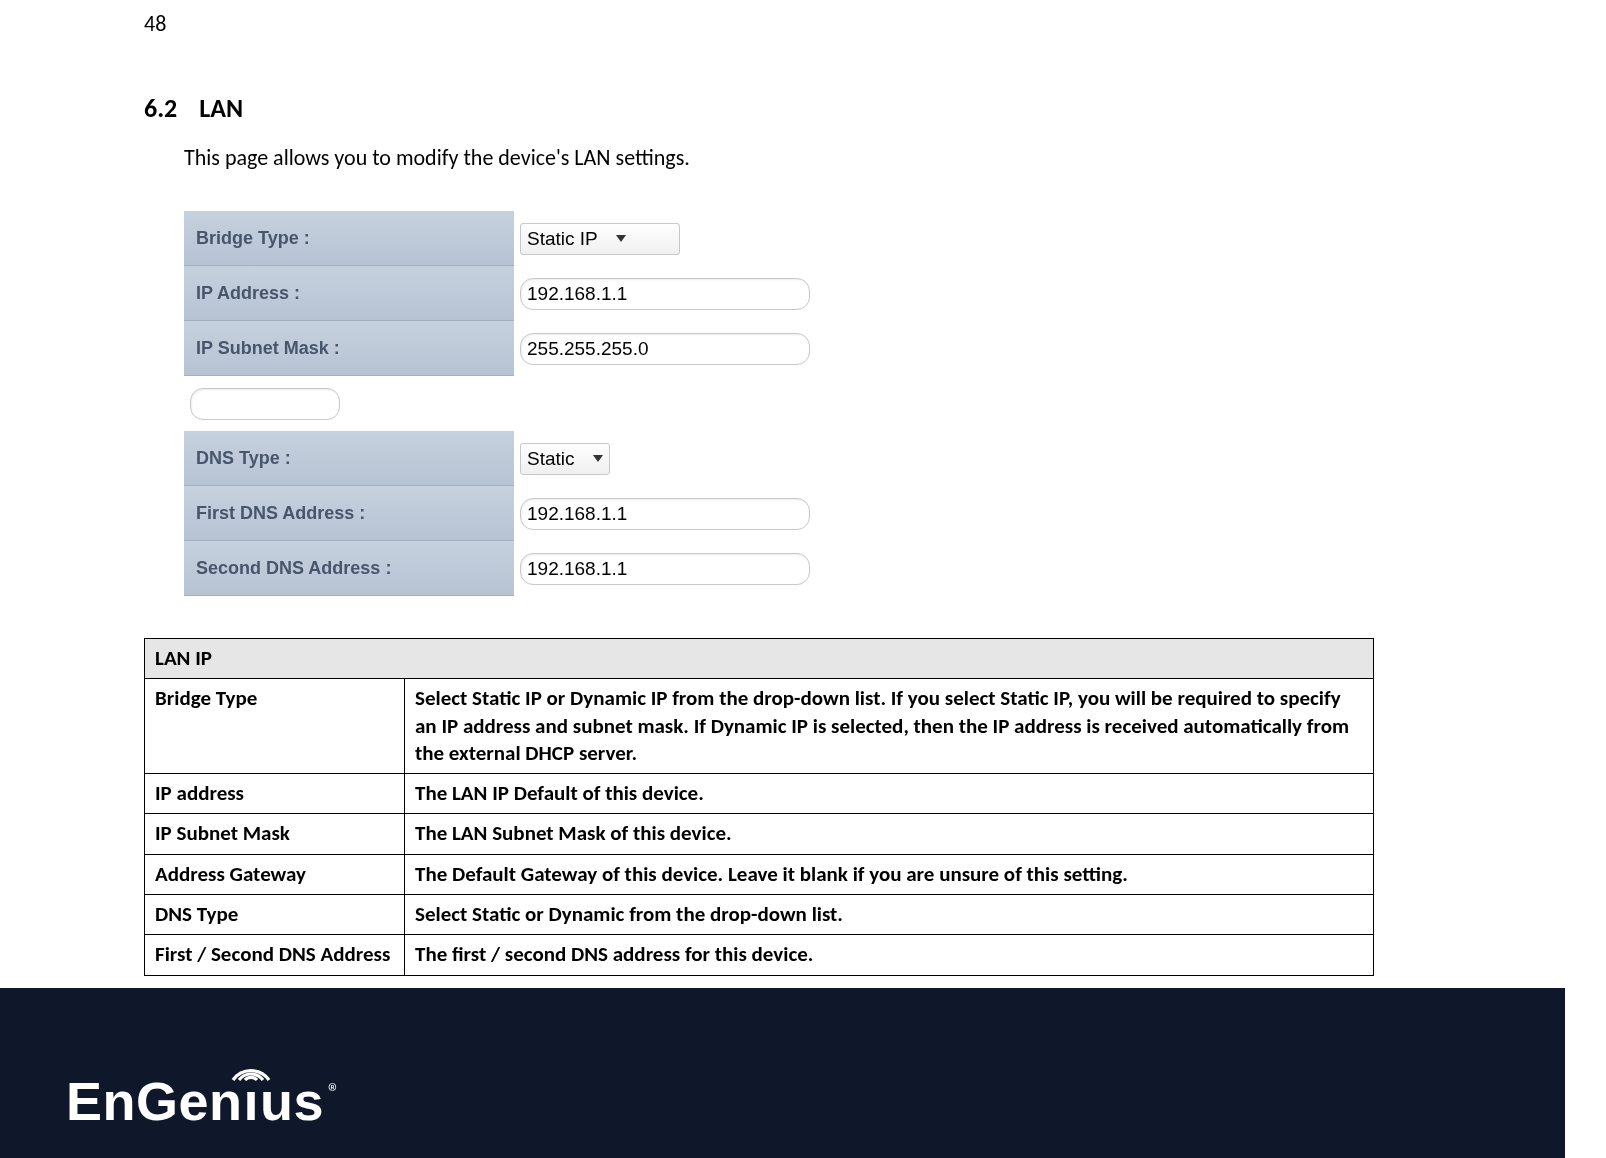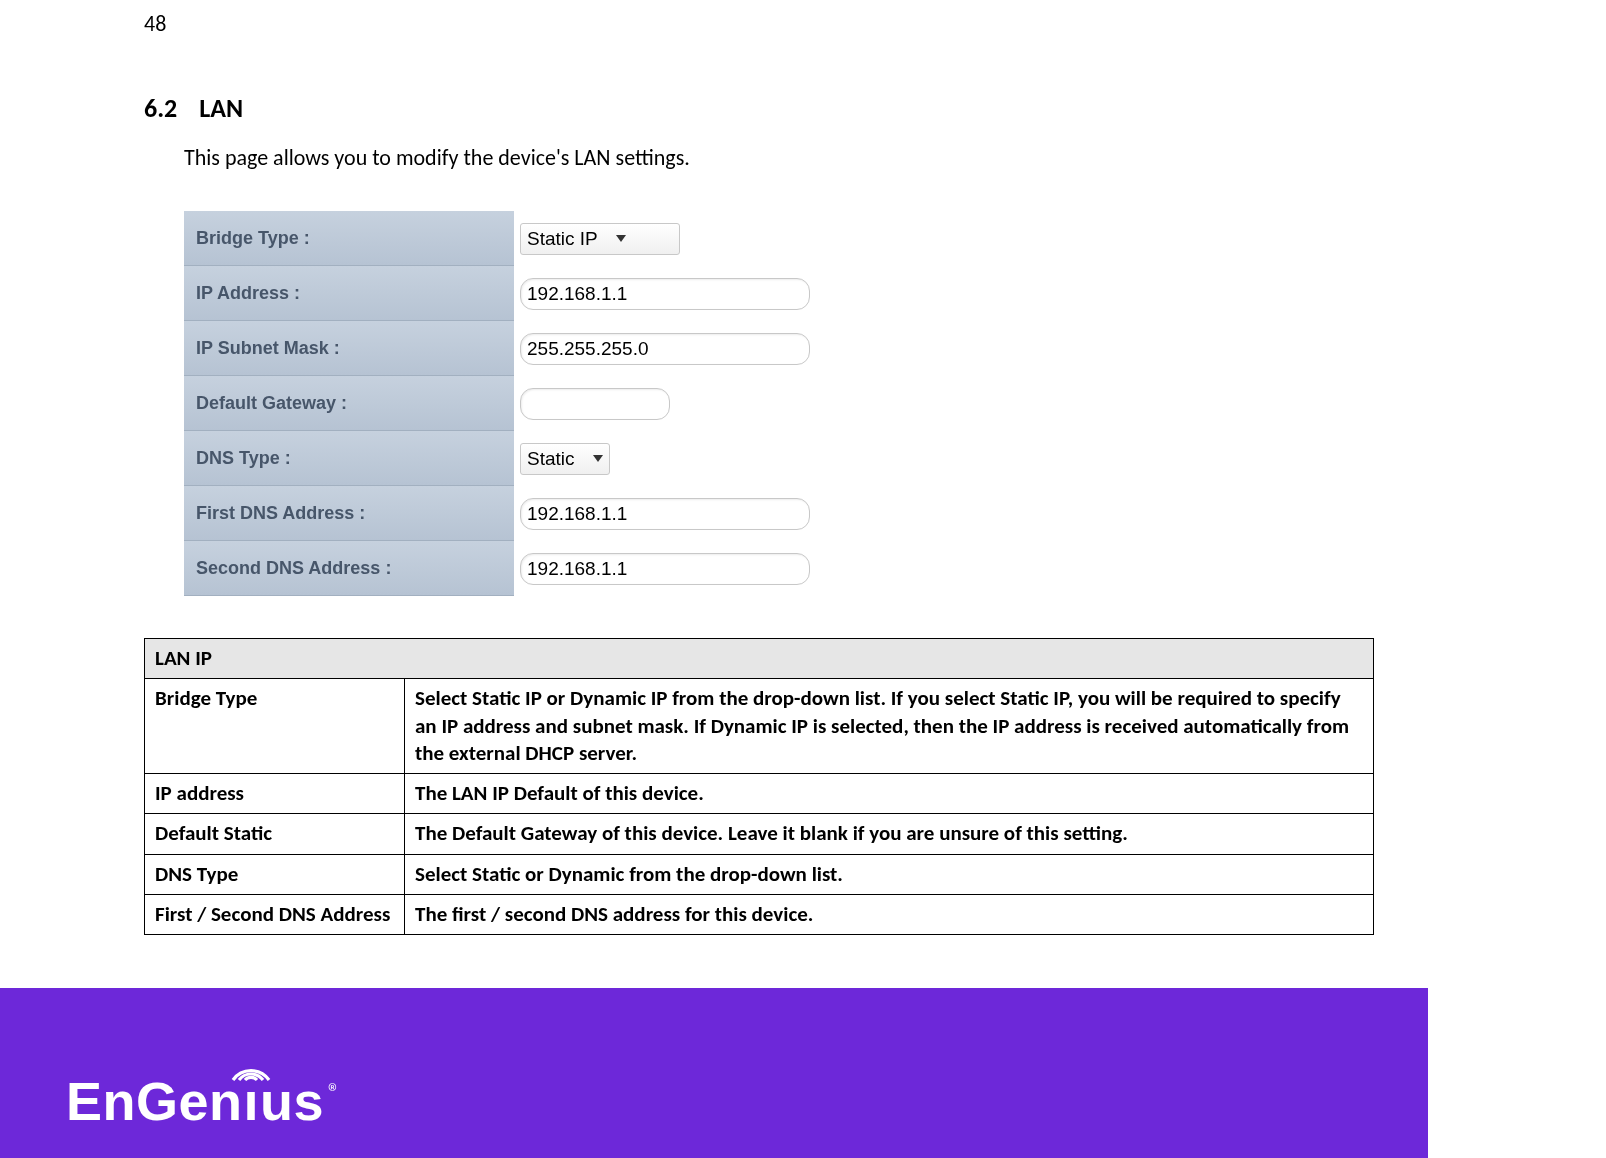--- a/index.html
+++ b/index.html
@@ -117,23 +117,23 @@
   }
   .desc-table .lbl {
     width: 260px;
     font-weight: bold;
   }
 
   .footer {
     position: absolute;
     bottom: 0;
     left: 0;
-    width: 1428px;
+    width: 1565px;
     height: 170px;
-    background: #6d28d9;
+    background: #0f172a;
     display: flex;
     align-items: flex-end;
     padding: 0 0 26px 66px;
   }
   .logo {
     display: flex;
     align-items: flex-end;
     color: #fff;
   }
   .logo-text {
@@ -199,21 +199,20 @@
     </div>
 
     <div class="form-row">
       <div class="form-label">IP Subnet Mask :</div>
       <div class="form-field">
         <input class="text-input" value="255.255.255.0" style="">
       </div>
     </div>
 
     <div class="form-row">
-      <div class="form-label">Default Gateway :</div>
       <div class="form-field">
         <input class="text-input" style="width: 150px;" value="">
       </div>
     </div>
 
     <div class="form-row">
       <div class="form-label">DNS Type :</div>
       <div class="form-field">
         <div class="select-wrap small">
           <span>Static</span>
@@ -245,21 +244,25 @@
     </tr>
     <tr>
       <td class="lbl">Bridge Type</td>
       <td>Select Static IP or Dynamic IP from the drop-down list. If you select Static IP, you will be required to specify an IP address and subnet mask. If Dynamic IP is selected, then the IP address is received automatically from the external DHCP server.</td>
     </tr>
     <tr>
       <td class="lbl">IP address</td>
       <td>The LAN IP Default of this device.</td>
     </tr>
     <tr>
-      <td class="lbl">Default Static</td>
+      <td class="lbl">IP Subnet Mask</td>
+      <td>The LAN Subnet Mask of this device.</td>
+    </tr>
+    <tr>
+      <td class="lbl">Address Gateway</td>
       <td>The Default Gateway of this device. Leave it blank if you are unsure of this setting.</td>
     </tr>
     <tr>
       <td class="lbl">DNS Type</td>
       <td>Select Static or Dynamic from the drop-down list.</td>
     </tr>
     <tr>
       <td class="lbl">First / Second DNS Address</td>
       <td>The first / second DNS address for this device.</td>
     </tr>

